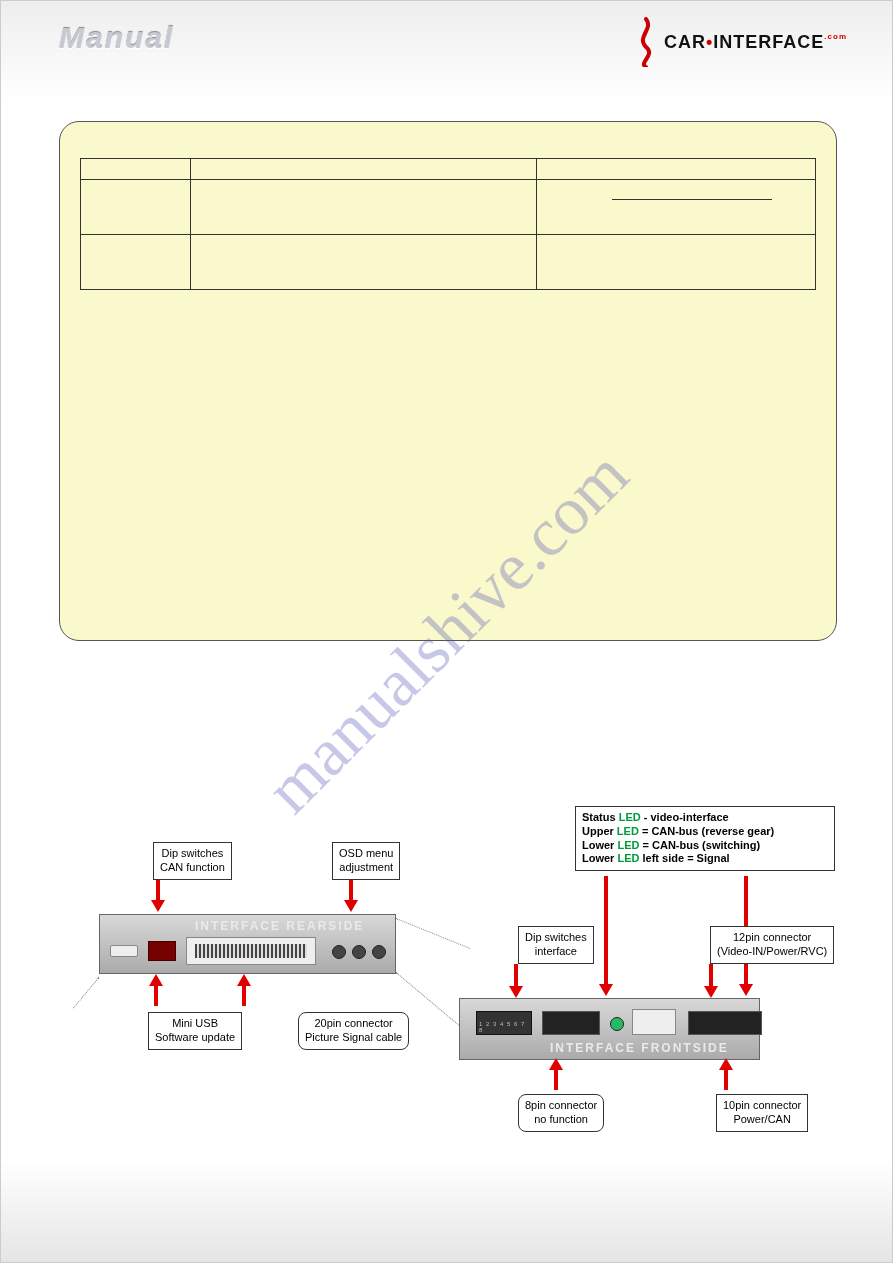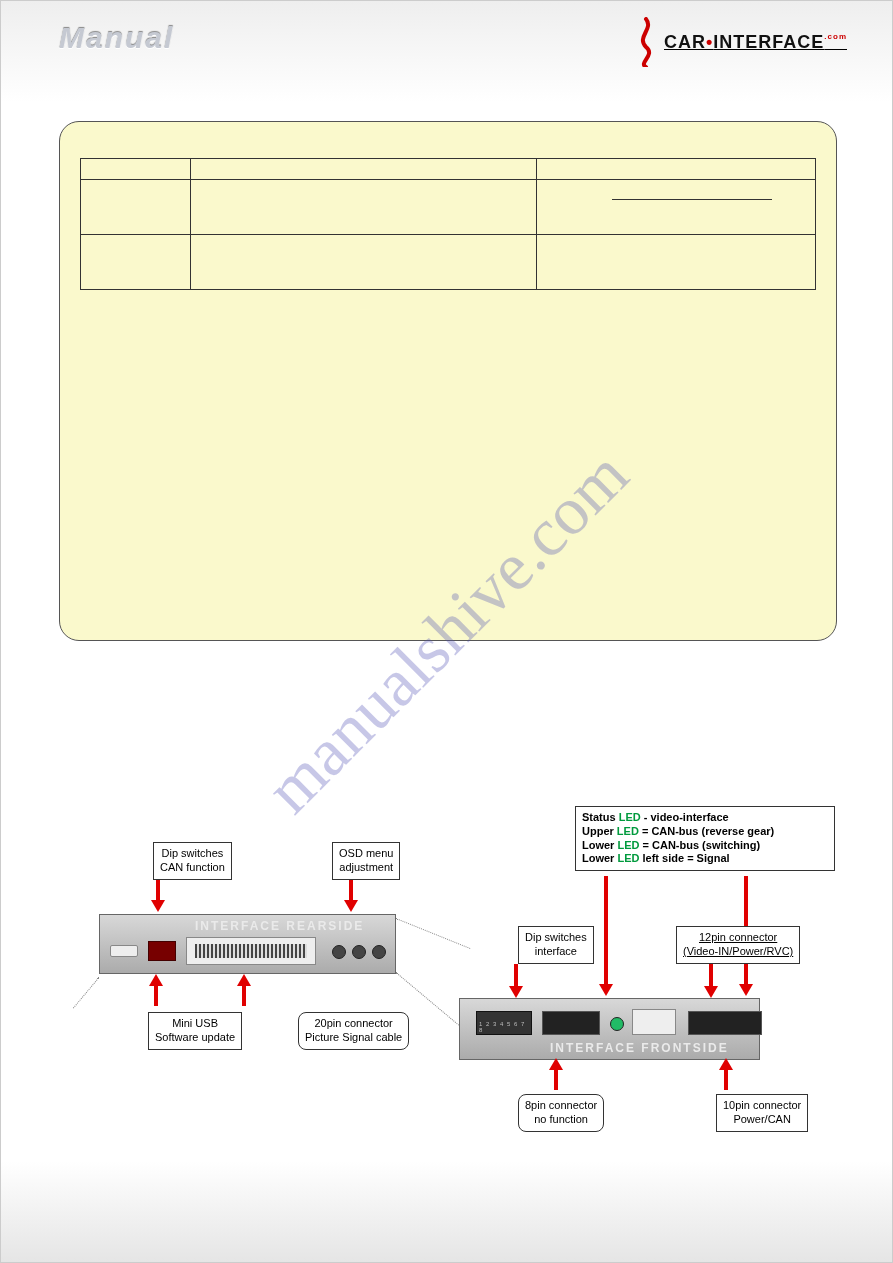--- a/index.html
+++ b/index.html
@@ -28,21 +28,21 @@
     font-family: "Arial Black", Arial, sans-serif;
     font-size: 30px;
     font-style: italic;
     font-weight: 800;
     letter-spacing: 2px;
     color: #c5c9d2;
     text-shadow: 0 1px 0 #fff, 0 -1px 1px #888;
   }
   .logo {
     position: absolute; top: -4px; right: 0;
-    display: flex; align-items: center; gap: 0; text-decoration: underline;
+    display: flex; align-items: center; gap: 0;
   }
   .logo-text {
     font-family: Arial, sans-serif;
     font-size: 18px;
     font-weight: 900;
     letter-spacing: 1px;
     color: #111;
   }
   .logo-text .dot { color: #c00; }
   .logo-swoosh { width: 36px; height: 50px; }
@@ -213,21 +213,21 @@
       <div><span>Upper </span><span class="led-green">LED</span><span> = CAN-bus (reverse gear)</span></div>
       <div><span>Lower </span><span class="led-green">LED</span><span> = CAN-bus (switching)</span></div>
       <div><span>Lower </span><span class="led-green">LED</span><span> left side = Signal</span></div>
     </div>
     <div class="redarrow down" style="top:70px;left:545px;height:110px;"></div>
     <div class="redarrow down" style="top:70px;left:685px;height:110px;"></div>
 
     <div class="labelbox" style="top:120px;left:415px;">Dip switches<br>interface</div>
     <div class="redarrow down" style="top:158px;left:455px;height:24px;"></div>
 
-    <div class="labelbox" style="top:120px;left:573px;text-decoration:underline;">12pin connector<br>(Video-IN/Power/RVC)</div>
+    <div class="labelbox" style="top:120px;left:607px;">12pin connector<br>(Video-IN/Power/RVC)</div>
     <div class="redarrow down" style="top:158px;left:650px;height:24px;"></div>
 
     <div class="device" style="top:192px;left:400px;width:301px;height:62px;">
       <div class="device-title" style="bottom:4px;left:90px;">INTERFACE FRONTSIDE</div>
       <div class="dips2" style="top:12px;left:16px;width:56px;height:24px;">
         <div style="position:absolute;bottom:1px;left:2px;right:2px;color:#bbb;font-size:6px;letter-spacing:1px;">1 2 3 4 5 6 7 8</div>
       </div>
       <div class="port" style="top:12px;left:82px;width:58px;height:24px;"></div>
       <div class="roundbtn" style="top:18px;left:150px;background:#2b6;"></div>
       <div class="port light" style="top:10px;left:172px;width:44px;height:26px;"></div>

